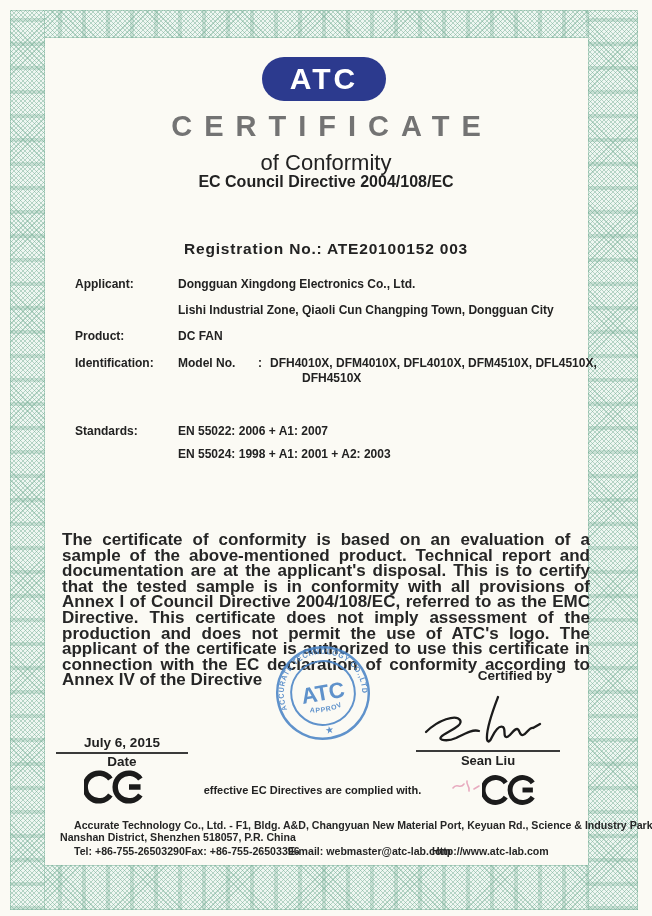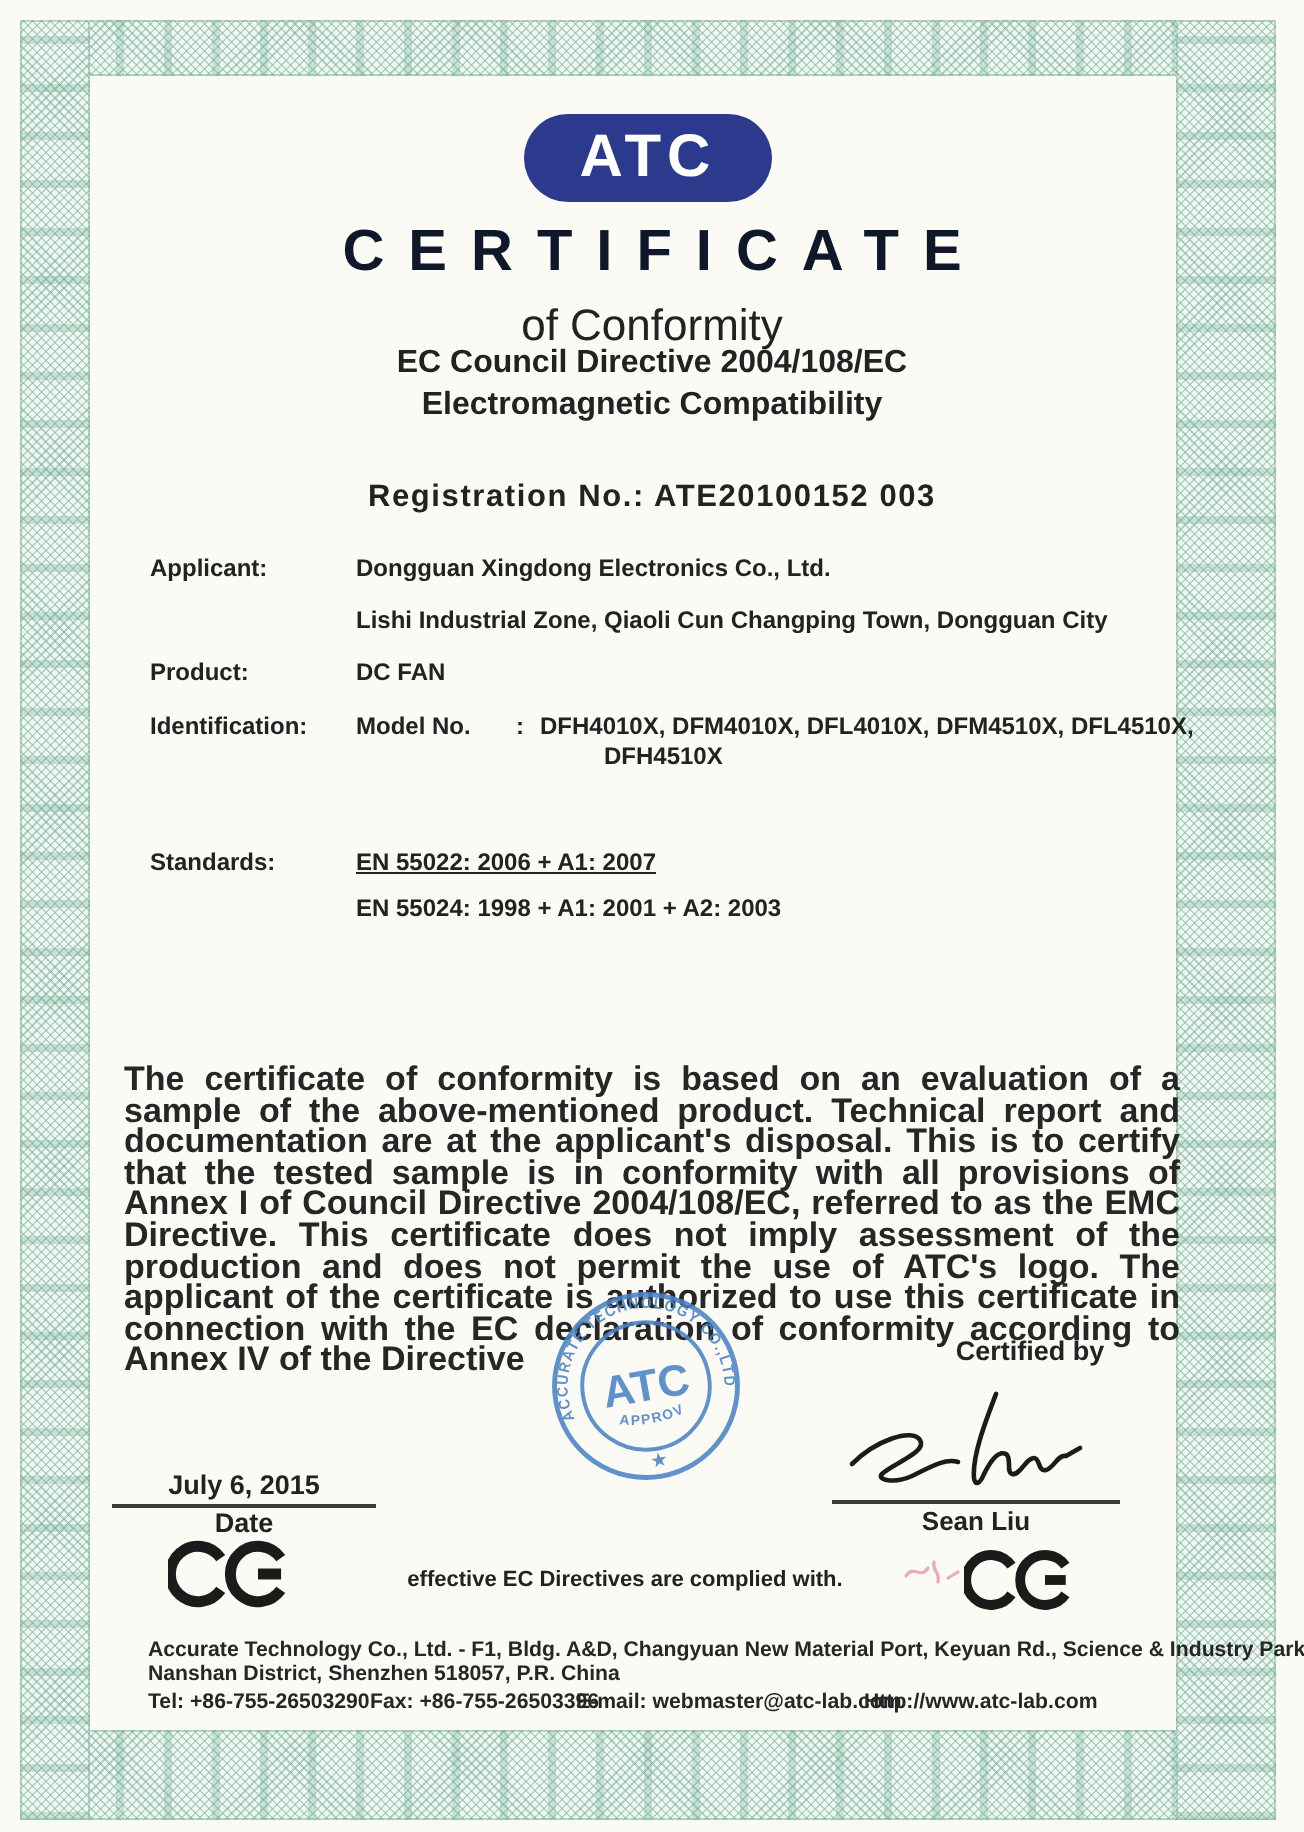--- a/index.html
+++ b/index.html
@@ -40,21 +40,21 @@
   .abs{position:absolute;}
   .ctr{left:0;right:0;text-align:center;}
 
   
   .logo{
     left:262px;top:57px;width:124px;height:44px;
     background:#2c3a8e;border-radius:22px;
     display:flex;align-items:center;justify-content:center;
   }
   .logo span{color:#fff;font-weight:bold;font-size:30px;letter-spacing:3px;}
-  .title{top:110px;font-size:29px;font-weight:bold;letter-spacing:12px;text-indent:12px;color:#0f172a;}
+  .title{top:110px;font-size:29px;font-weight:bold;letter-spacing:12px;text-indent:12px;color:#737373;}
   .subtitle{top:150px;font-size:22px;font-weight:normal;}
   .dir1{top:173px;font-size:16px;font-weight:bold;}
   .dir2{top:194px;font-size:16px;font-weight:bold;}
   .reg{top:240px;font-size:15.5px;font-weight:bold;letter-spacing:0.8px;}
 
   
   .fld{font-size:12px;font-weight:bold;white-space:nowrap;}
 
   
   .bodytext{
@@ -91,38 +91,37 @@
   <div class="strip h bottom"></div>
   <div class="strip v left"></div>
   <div class="strip v right"></div>
 
   <div class="abs logo">
     <span>ATC</span>
   </div>
   <div class="abs ctr title">CERTIFICATE</div>
   <div class="abs ctr subtitle">of Conformity</div>
   <div class="abs ctr dir1">EC Council Directive 2004/108/EC</div>
-  <div class="abs ctr dir2">Electromagnetic Compatibility</div>
   <div class="abs ctr reg">Registration No.: ATE20100152 003</div>
 
   <div class="abs fld" style="left:75px;top:277px;">Applicant:</div>
   <div class="abs fld" style="left:178px;top:277px;">Dongguan Xingdong Electronics Co., Ltd.</div>
   <div class="abs fld" style="left:178px;top:303px;">Lishi Industrial Zone, Qiaoli Cun Changping Town, Dongguan City</div>
 
   <div class="abs fld" style="left:75px;top:329px;">Product:</div>
   <div class="abs fld" style="left:178px;top:329px;">DC FAN</div>
 
   <div class="abs fld" style="left:75px;top:356px;">Identification:</div>
   <div class="abs fld" style="left:178px;top:356px;">Model No.</div>
   <div class="abs fld" style="left:258px;top:356px;">:</div>
   <div class="abs fld" style="left:270px;top:356px;">DFH4010X, DFM4010X, DFL4010X, DFM4510X, DFL4510X,</div>
   <div class="abs fld" style="left:270px;top:371px;margin-left:32px;">DFH4510X</div>
 
   <div class="abs fld" style="left:75px;top:424px;">Standards:</div>
-  <div class="abs fld" style="left:178px;top:424px;text-decoration:underline;">EN 55022: 2006 + A1: 2007</div>
+  <div class="abs fld" style="left:178px;top:424px;">EN 55022: 2006 + A1: 2007</div>
   <div class="abs fld" style="left:178px;top:447px;">EN 55024: 1998 + A1: 2001 + A2: 2003</div>
 
   <div class="abs bodytext">The certificate of conformity is based on an evaluation of a sample of the above-mentioned product. Technical report and documentation are at the applicant's disposal. This is to certify that the tested sample is in conformity with all provisions of Annex I of Council Directive 2004/108/EC, referred to as the EMC Directive. This certificate does not imply assessment of the production and does not permit the use of ATC's logo. The applicant of the certificate is authorized to use this certificate in connection with the EC declaration of conformity according to Annex IV of the Directive</div>
 
   <svg class="abs stamp" viewBox="0 0 120 120">
     <g transform="rotate(-10 60 60)" fill="none" stroke="#4a84c6">
       <circle cx="60" cy="60" r="56" stroke-width="3"></circle>
       <circle cx="60" cy="60" r="39" stroke-width="2.4"></circle>
       <path id="ringPath" d="M 13.6 72.4 A 48 48 0 1 1 106.4 72.4" stroke="none"></path>
       <text font-size="9.5" font-weight="bold" fill="#4a84c6" stroke="none" letter-spacing="1">
@@ -166,19 +165,19 @@
   </div>
   <svg class="abs ce-right" viewBox="0 0 104 60">
     <g fill="none" stroke="#1b1b1b" stroke-width="9.5">
       <path d="M 45.7 16.2 A 24 24 0 1 0 45.7 43.8"></path>
       <path d="M 97.7 16.2 A 24 24 0 1 0 97.7 43.8"></path>
       <path d="M 78 30 L 98 30"></path>
     </g>
   </svg>
 
   <div class="abs foot" style="left:74px;top:819px;">Accurate Technology Co., Ltd. - F1, Bldg. A&amp;D, Changyuan New Material Port, Keyuan Rd., Science &amp; Industry Park</div>
-  <div class="abs foot" style="left:74px;top:831px;">Nanshan District, Shenzhen 518057, P.R. China</div>
+  <div class="abs foot" style="left:60px;top:831px;">Nanshan District, Shenzhen 518057, P.R. China</div>
   <div class="abs foot" style="left:74px;top:845px;">Tel: +86-755-26503290</div>
   <div class="abs foot" style="left:185px;top:845px;">Fax: +86-755-26503396</div>
   <div class="abs foot" style="left:288px;top:845px;">E-mail: webmaster@atc-lab.com</div>
   <div class="abs foot" style="left:432px;top:845px;">Http://www.atc-lab.com</div>
 
 </div>
 
 </body></html>

